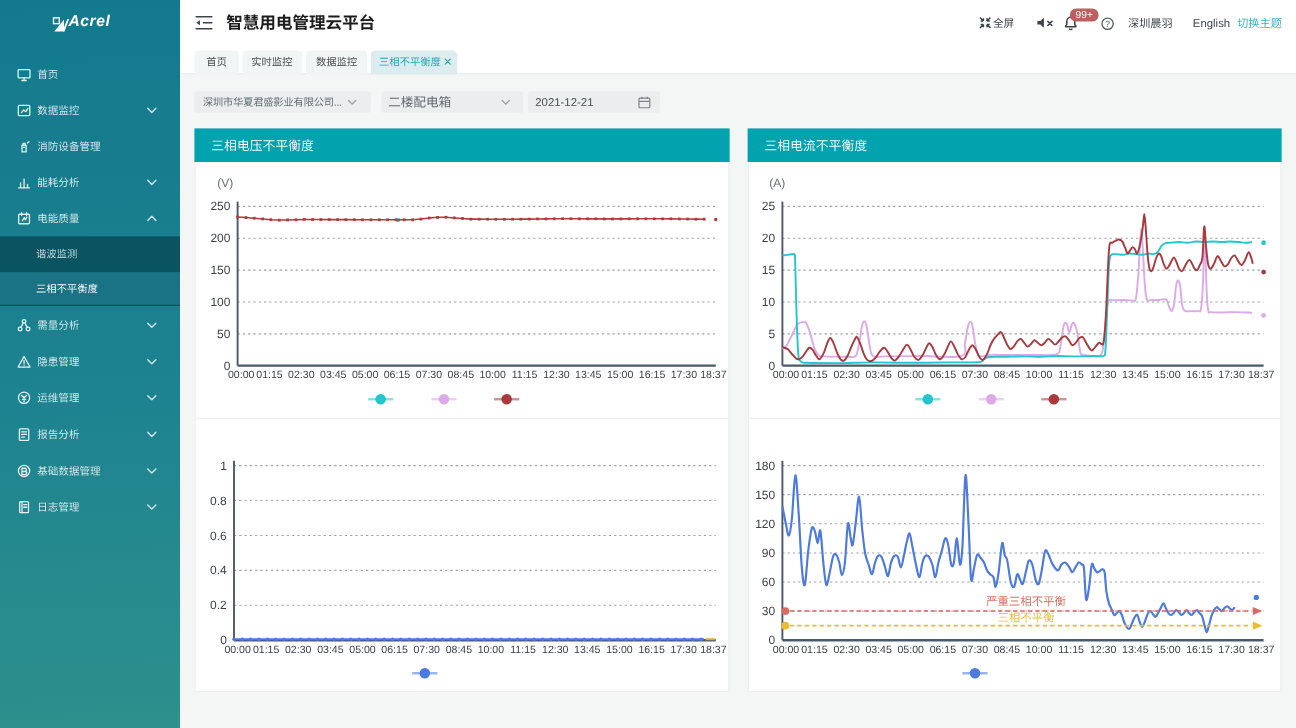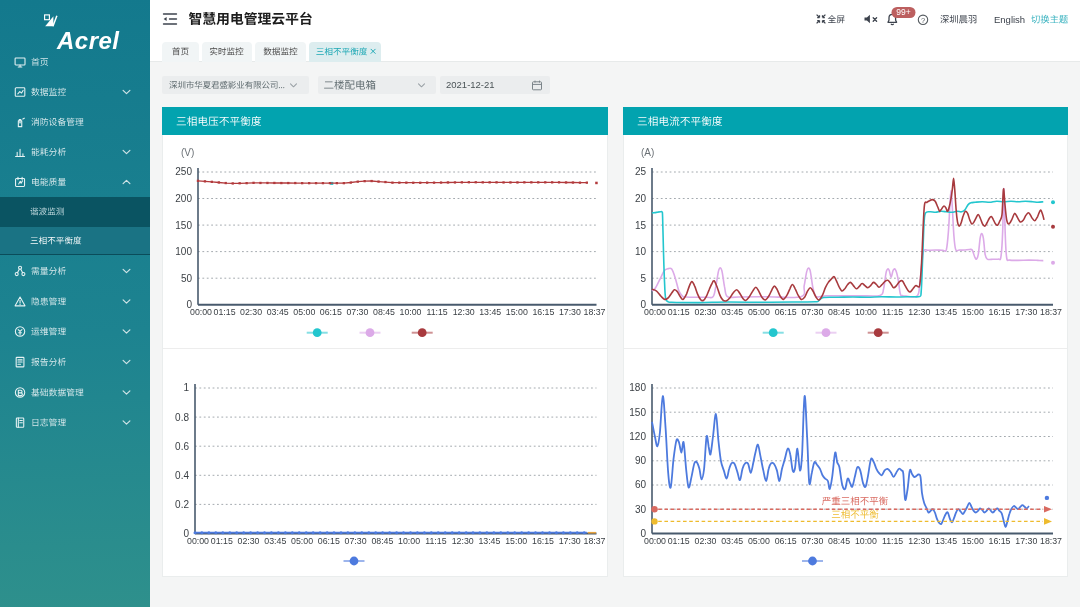--- a/index.html
+++ b/index.html
@@ -10,21 +10,21 @@
 #topbar{left:150px;top:0;width:930px;height:40px;background:#fff}
 #tabbar{left:150px;top:40px;width:930px;height:22px;background:#fff;border-bottom:1px solid #e7eaea}
 .tab{position:absolute;top:42px;height:20px;border-radius:4px 4px 0 0;background:#f1f5f6}
 .tab.act{background:#ddedef}
 #fb1{left:162px;top:75.5px;width:146.5px;height:18.5px;background:#ebedee;border-radius:2px}
 #fb2{left:318px;top:75.5px;width:118px;height:18.5px;background:#ebedee;border-radius:2px}
 #fb3{left:440px;top:75.5px;width:110px;height:18.5px;background:#ebedee;border-radius:2px}
 .panel{position:absolute;top:107px;height:470px;background:#fff;border:1px solid #eaeded}
 .phead{position:absolute;top:107px;height:28px;background:#02a3af}
 .psep{position:absolute;top:347.5px;height:1px;background:#ededed}
-.acrel{position:absolute;left:57px;top:27px;color:#fff;font-weight:bold;font-style:italic;font-size:24px;letter-spacing:0.5px}
+.acrel{position:absolute;left:57px;top:10px;color:#fff;font-weight:bold;font-style:italic;font-size:13px;letter-spacing:0.5px}
 </style></head><body>
 <div class="abs" id="side"></div>
 <div class="abs" id="sub1"></div>
 <div class="abs" id="sub2"></div>
 <div class="abs" id="subline"></div>
 <div class="abs acrel">Acrel</div>
 <div class="abs" id="topbar"></div>
 <div class="abs" id="tabbar"></div>
 <div class="tab" style="left:162px;width:37px"></div>
 <div class="tab" style="left:202px;width:50px"></div>

